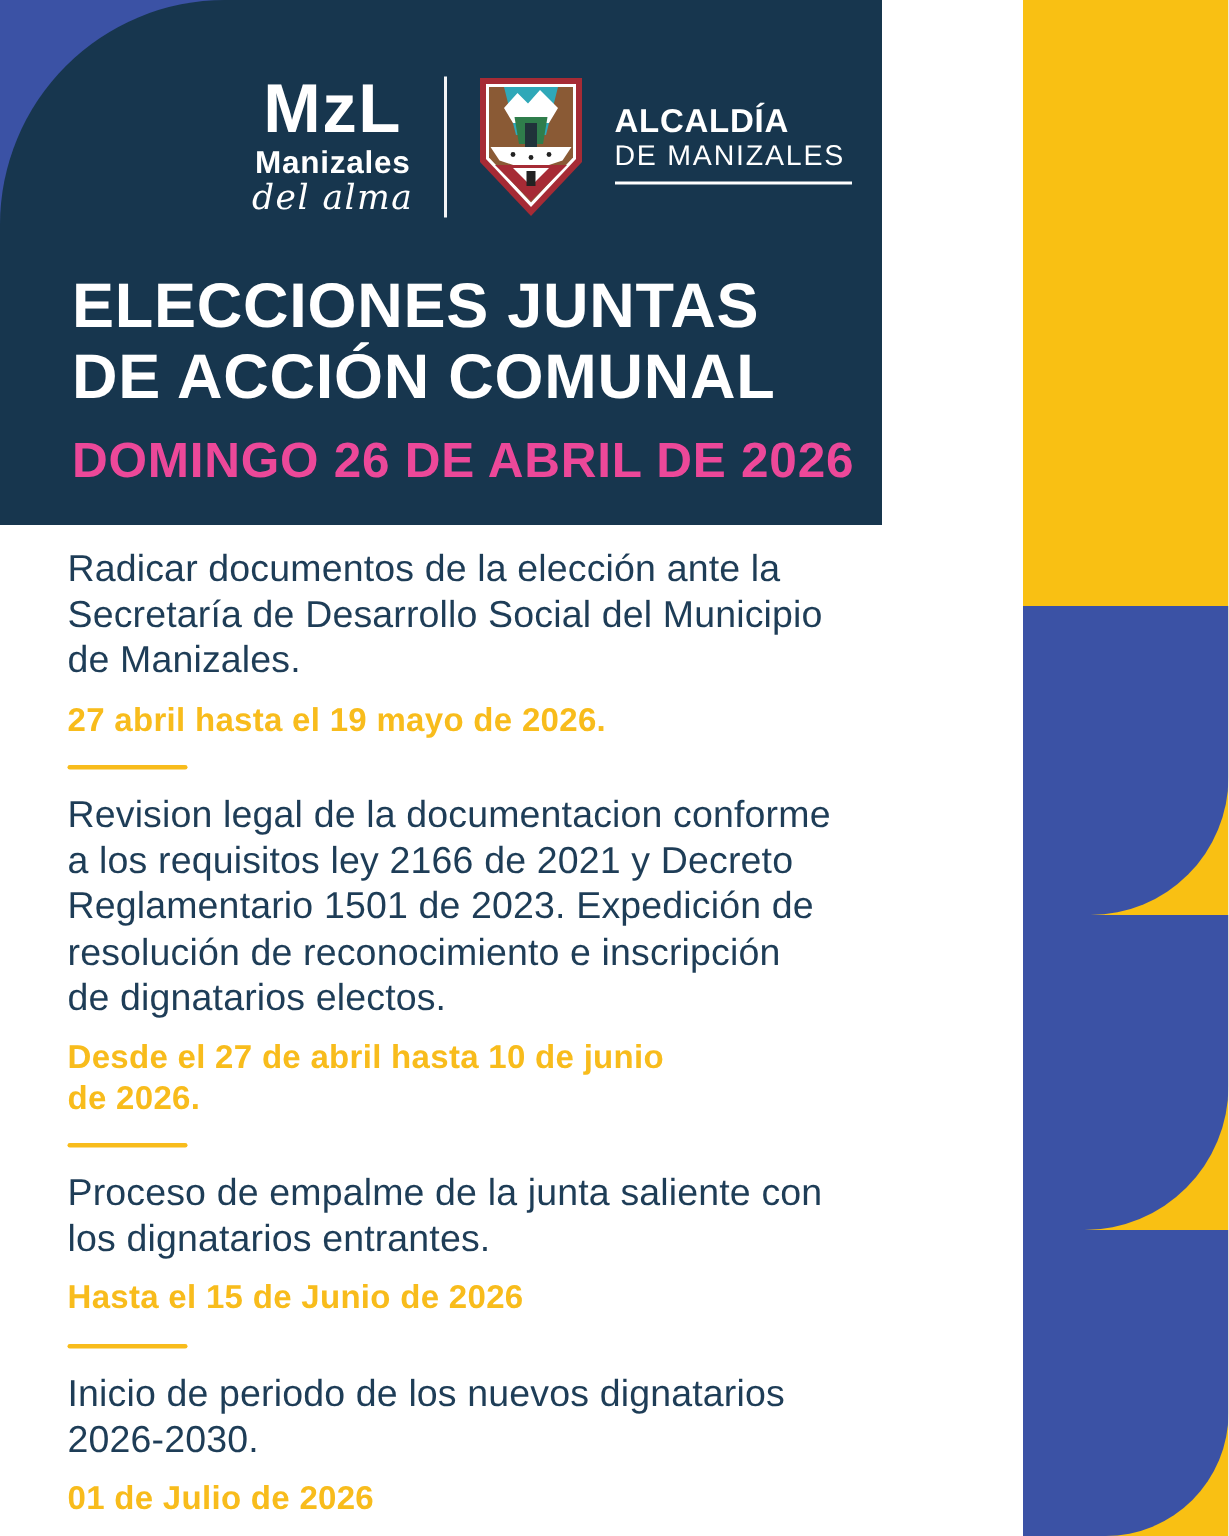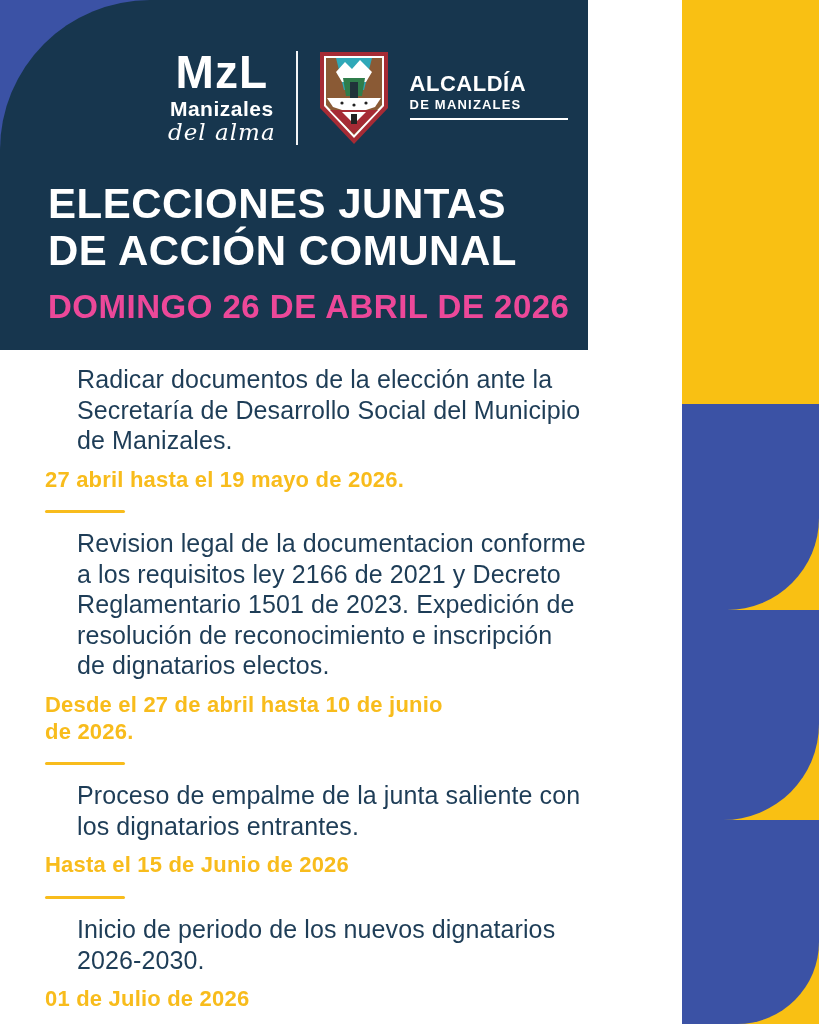--- a/index.html
+++ b/index.html
@@ -34,21 +34,21 @@
   .mzl-tagline {
     font-family:"DejaVu Serif", serif; font-style:italic;
     font-size:23px; margin-top:2px; letter-spacing:1px;
   }
   .logo-divider {
     width:2px; height:94px; background:rgba(255,255,255,0.95);
   }
   .crest { width:72px; height:96px; flex:0 0 auto; }
   .alc { line-height:1.1; }
   .alc-line1 { font-size:22px; font-weight:800; letter-spacing:0.5px; }
-  .alc-line2 { font-size:13px; font-weight:700; letter-spacing:1.2px; margin-top:2px; }
+  .alc-line2 { font-size:19px; font-weight:400; letter-spacing:1.2px; margin-top:2px; }
   .alc-rule { height:2px; background:#ffffff; margin:5px 0 4px 0; width:158px; }
   .alc-sub {
     font-size:12.5px; font-weight:700; text-align:center; width:158px;
     white-space:pre-line; line-height:1.2;
   }
   .title-block { position:absolute; left:48px; top:180px; }
   .title {
     font-size:42px; font-weight:800; line-height:1.12;
     letter-spacing:0.5px; white-space:pre-line; color:#ffffff;
   }
@@ -63,21 +63,20 @@
   }
   .blue-block { position:absolute; left:0; width:137px; background:#3B52A5; }
   .blue-a { top:404px; height:206px; border-bottom-right-radius:92px; }
   .blue-b { top:610px; height:210px; border-bottom-right-radius:96px; }
   .blue-c { top:820px; height:204px; border-bottom-right-radius:82px; }
   
   .body-col { position:absolute; left:45px; top:364px; width:628px; }
   .step-text {
     color:#1E3D57; font-size:25px; line-height:1.22; white-space:pre-line;
     letter-spacing:0.1px;
-    margin-left:32px;
   }
   .step-date {
     color:#F8BC1C; font-size:22px; font-weight:800; line-height:1.22;
     margin-top:11px; white-space:pre-line; letter-spacing:0.2px;
   }
   .divider {
     width:80px; height:3px; background:#F8BC1C; border-radius:2px;
     margin:17px 0 15px 0;
   }
 </style>

